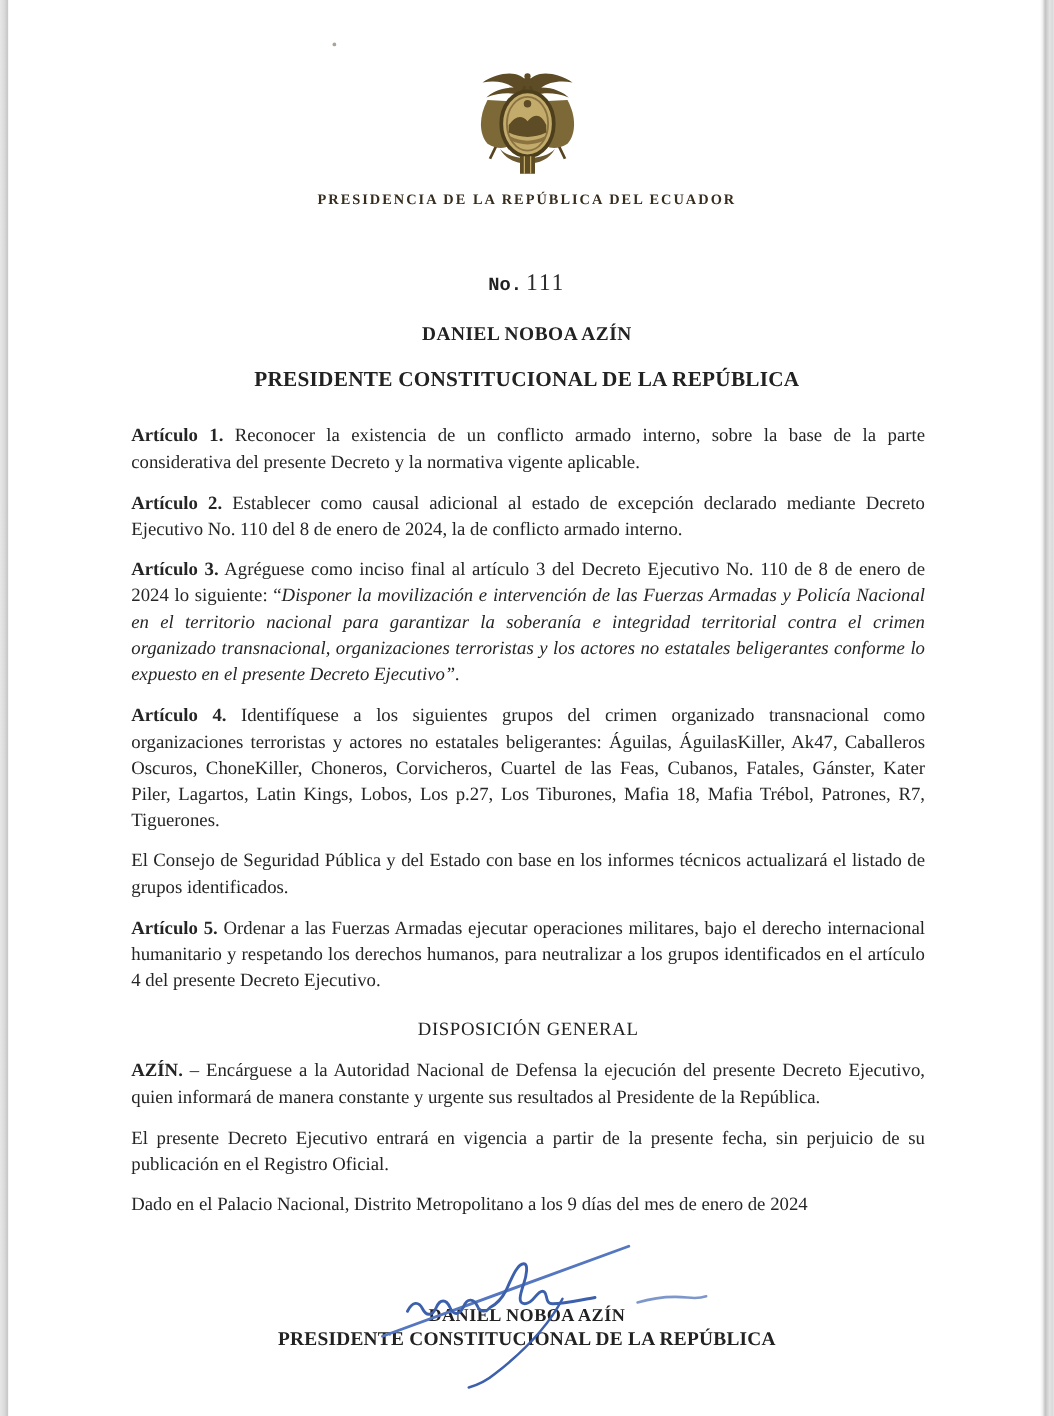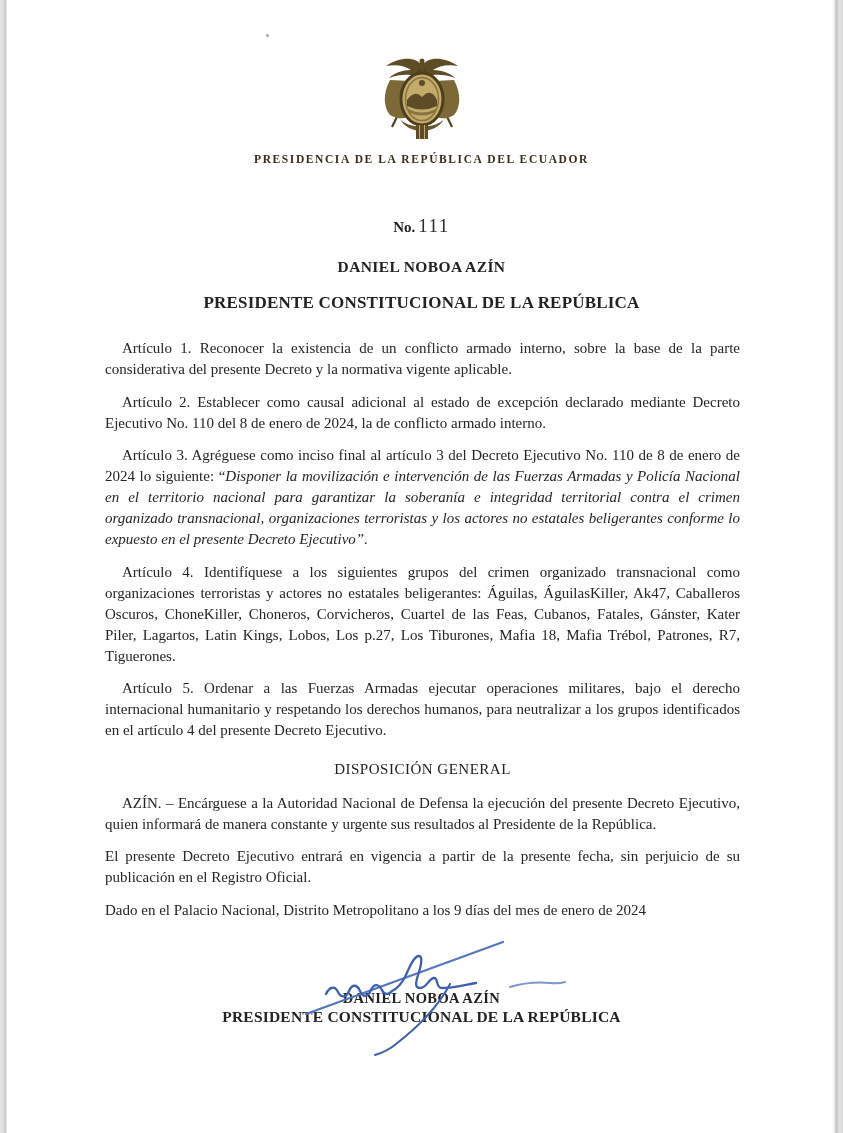--- a/index.html
+++ b/index.html
@@ -35,21 +35,21 @@
     font-size: 11.5px;
     letter-spacing: 1.6px;
     color: #362d1e;
   }
 
   .no-line {
     margin-top: 50px;
     text-align: center;
     font-size: 15px;
   }
-  .no-line strong { font-weight: bold; }
+  .no-line strong { font-weight: bold; font-family: Liberation Mono, monospace; }
   .no-line .num {
     font-weight: normal;
     letter-spacing: 1.5px;
     margin-left: 3px;
     font-size: 19px;
     color: #2c2c2c;
   }
 
   .pres-name {
     margin: 21px 0 0;
@@ -70,21 +70,21 @@
     margin: 25px 103px 0 105px;
     font-size: 15px;
     line-height: 21px;
     color: #252525;
   }
   .bodytext p {
     margin: 0 0 11.5px;
     text-align: justify;
     text-align-last: left;
   }
-  .bodytext strong { font-weight: normal; margin-left: 17px; }
+  .bodytext strong { font-weight: bold; }
   .bodytext em { font-style: italic; }
 
   h3.disp-heading {
     margin: 18px 0 12.5px;
     text-align: center;
     font-size: 15px;
     font-weight: normal;
     letter-spacing: 0.5px;
     color: #222222;
   }
@@ -165,20 +165,21 @@
 
   <main class="bodytext">
     <p><strong>Artículo 1.</strong> <span>Reconocer la existencia de un conflicto armado interno, sobre la base de la parte considerativa del presente Decreto y la normativa vigente aplicable.</span></p>
 
     <p><strong>Artículo 2.</strong> <span>Establecer como causal adicional al estado de excepción declarado mediante Decreto Ejecutivo No. 110 del 8 de enero de 2024, la de conflicto armado interno.</span></p>
 
     <p><strong>Artículo 3.</strong> <span>Agréguese como inciso final al artículo 3 del Decreto Ejecutivo No. 110 de 8 de enero de 2024 lo siguiente: “</span><em>Disponer la movilización e intervención de las Fuerzas Armadas y Policía Nacional en el territorio nacional para garantizar la soberanía e integridad territorial contra el crimen organizado transnacional, organizaciones terroristas y los actores no estatales beligerantes conforme lo expuesto en el presente Decreto Ejecutivo”.</em></p>
 
     <p><strong>Artículo 4.</strong> <span>Identifíquese a los siguientes grupos del crimen organizado transnacional como organizaciones terroristas y actores no estatales beligerantes: Águilas, ÁguilasKiller, Ak47, Caballeros Oscuros, ChoneKiller, Choneros, Corvicheros, Cuartel de las Feas, Cubanos, Fatales, Gánster, Kater Piler, Lagartos, Latin Kings, Lobos, Los p.27, Los Tiburones, Mafia 18, Mafia Trébol, Patrones, R7, Tiguerones.</span></p>
 
+    <p><span>El Consejo de Seguridad Pública y del Estado con base en los informes técnicos actualizará el listado de grupos identificados.</span></p>
 
     <p><strong>Artículo 5.</strong> <span>Ordenar a las Fuerzas Armadas ejecutar operaciones militares, bajo el derecho internacional humanitario y respetando los derechos humanos, para neutralizar a los grupos identificados en el artículo 4 del presente Decreto Ejecutivo.</span></p>
 
     <h3 class="disp-heading">DISPOSICIÓN GENERAL</h3>
 
     <p><strong>AZÍN.</strong> <span>– Encárguese a la Autoridad Nacional de Defensa la ejecución del presente Decreto Ejecutivo, quien informará de manera constante y urgente sus resultados al Presidente de la República.</span></p>
 
     <p><span>El presente Decreto Ejecutivo entrará en vigencia a partir de la presente fecha, sin perjuicio de su publicación en el Registro Oficial.</span></p>
 
     <p><span>Dado en el Palacio Nacional, Distrito Metropolitano a los 9 días del mes de enero de 2024</span></p>

